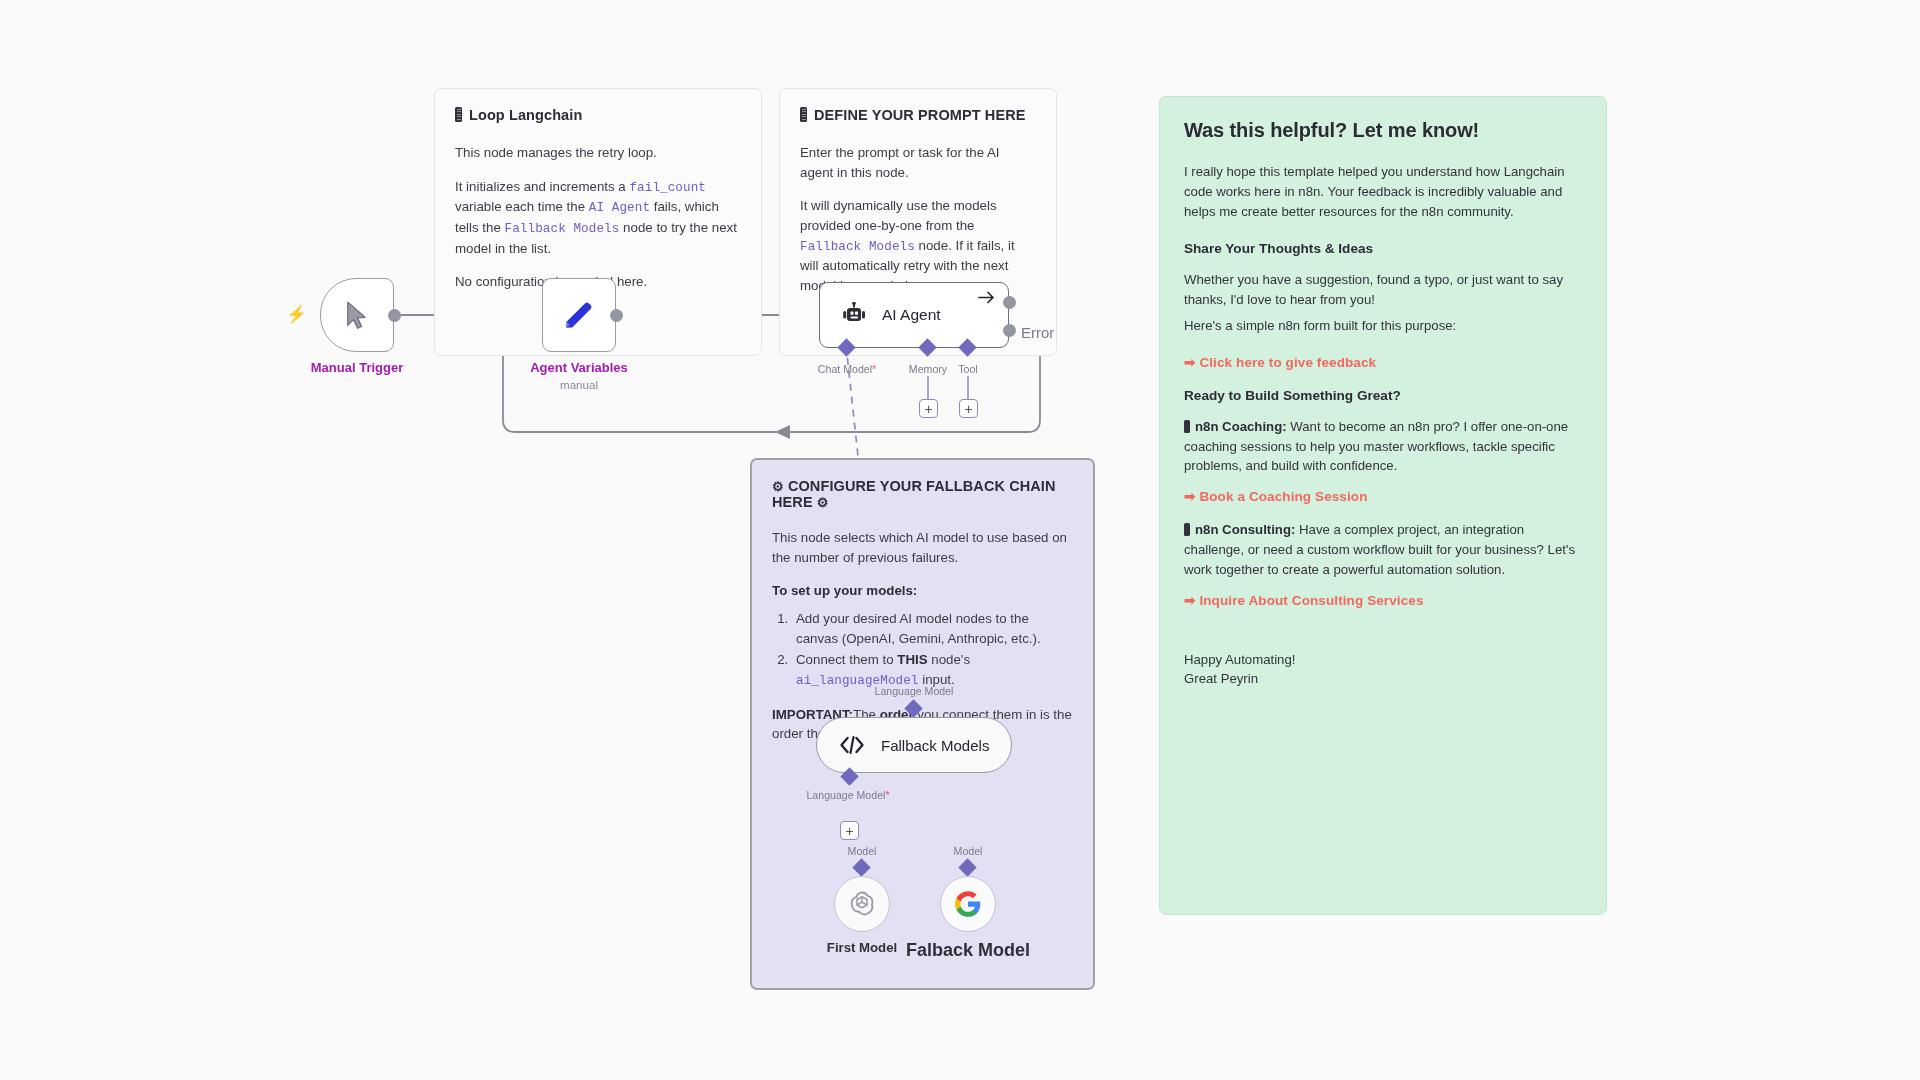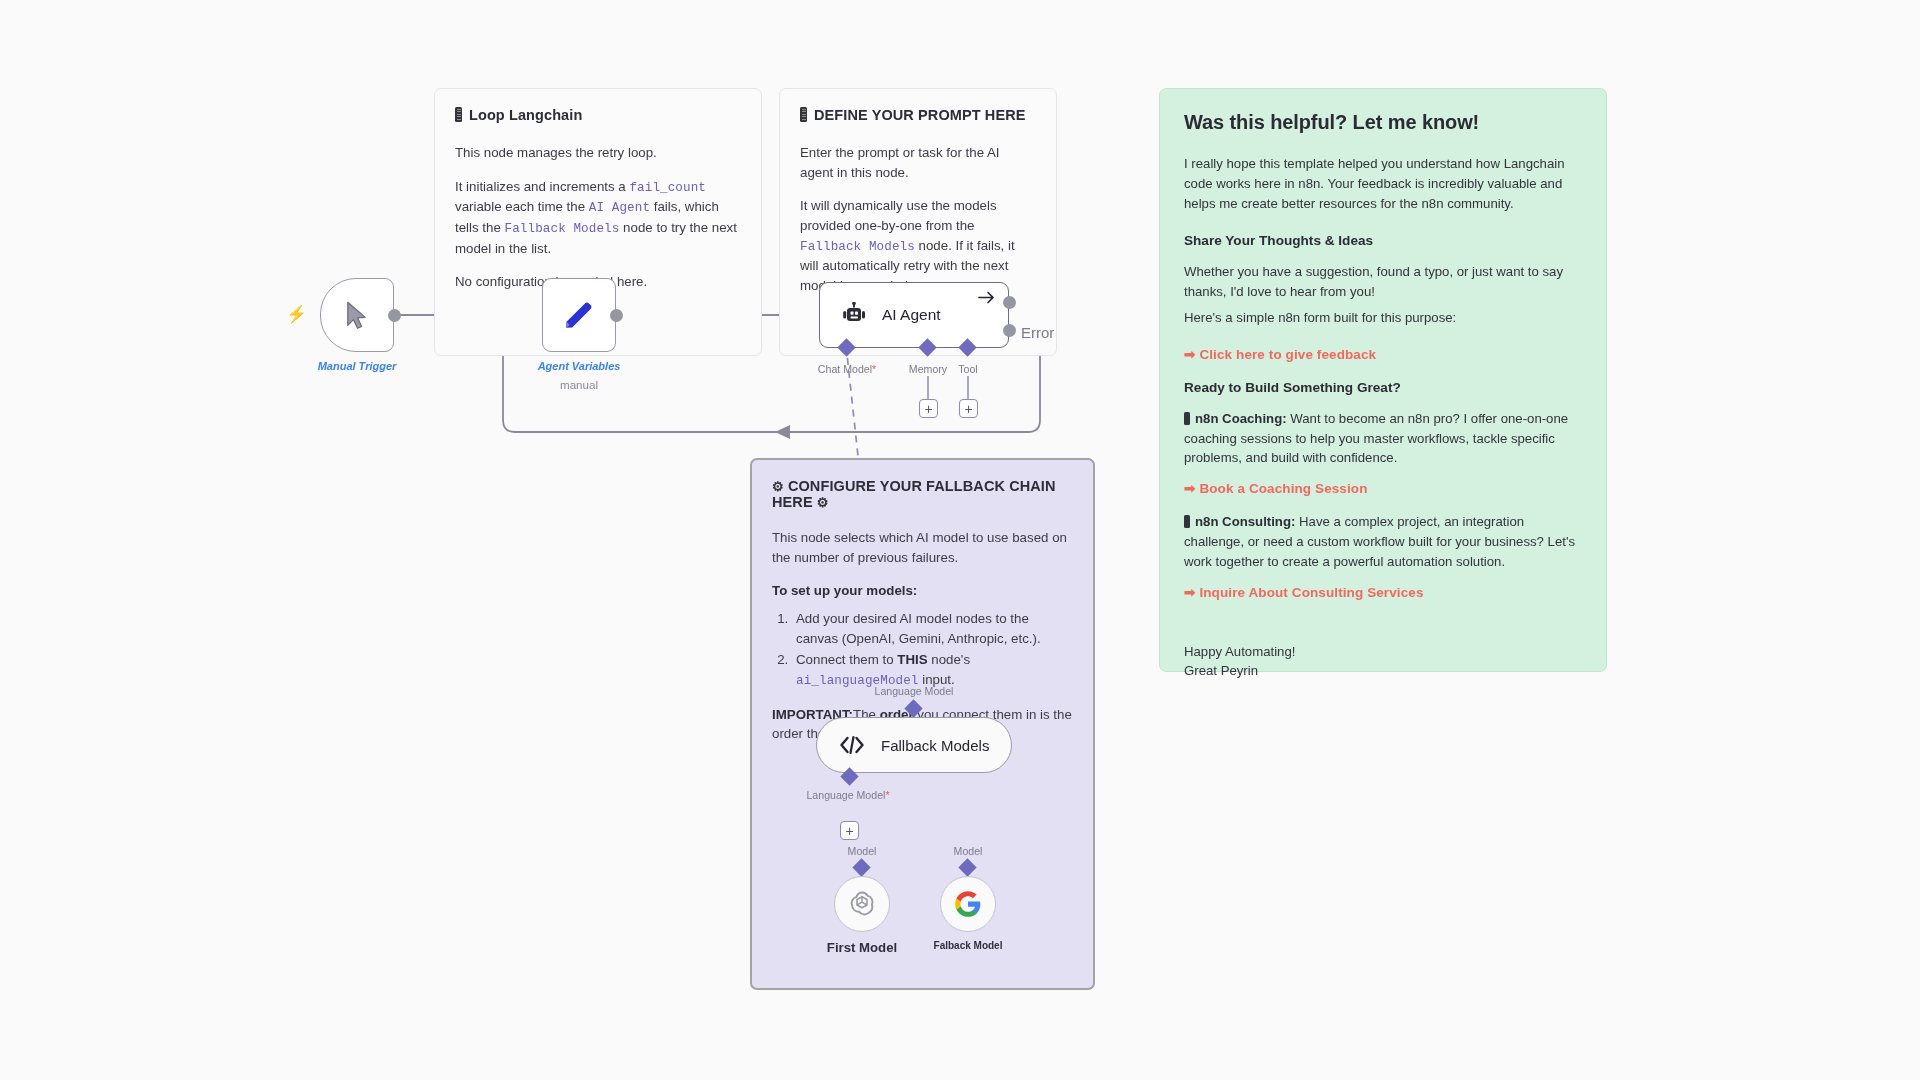--- a/index.html
+++ b/index.html
@@ -97,21 +97,21 @@
     background: #fff;
     border: 1.6px solid #9a9aa6;
     border-radius: 9px;
     display: flex; align-items: center; justify-content: center;
     cursor: pointer;
   }
   .node-box.trigger { border-radius: 36px 9px 9px 36px; }
   .node-label {
     position: absolute; left: 50%; transform: translateX(-50%);
     top: 82px; white-space: nowrap;
-    font-size: 11px; font-weight: bold; color: #3b82f6; font-style: italic;
+    font-size: 13px; font-weight: bold; color: #a21caf;
   }
   .node-sub {
     position: absolute; left: 50%; transform: translateX(-50%);
     top: 100px; white-space: nowrap;
     font-size: 11.6px; color: #8b8b98;
   }
   
   .agent-node {
     position: absolute;
     width: 190px; height: 66px;
@@ -229,21 +229,21 @@
     </h3>
     <p>This node selects which AI model to use based on the number of previous failures.</p>
     <p style="font-weight:bold;color:#2d2d38;margin-bottom:8px;">To set up your models:</p>
     <ol>
       <li>Add your desired AI model nodes to the canvas (OpenAI, Gemini, Anthropic, etc.).</li>
       <li>Connect them to <b>THIS</b> node's <code class="mono">ai_languageModel</code> input.</li>
     </ol>
     <p><b>IMPORTANT:</b><span>The </span><b>order</b><span> you connect them in is the order they will be tried.</span></p>
   </div>
 
-  <div class="sticky sticky-green" style="left:1159px; top:88px; width:448px; height:584px; padding:22px 24px;">
+  <div class="sticky sticky-green" style="left:1159px; top:96px; width:448px; height:819px; padding:22px 24px;">
     <h2>Was this helpful? Let me know!</h2>
     <p style="margin-bottom:20px;">I really hope this template helped you understand how Langchain code works here in n8n. Your feedback is incredibly valuable and helps me create better resources for the n8n community.</p>
     <h4>Share Your Thoughts &amp; Ideas</h4>
     <p style="margin-bottom:6px;">Whether you have a suggestion, found a typo, or just want to say thanks, I'd love to hear from you!</p>
     <p style="margin-bottom:18px;">Here's a simple n8n form built for this purpose:</p>
     <a class="glink"><span class="arr">➡</span><span>Click here to give feedback</span></a>
     <h4 style="margin-top:18px;">Ready to Build Something Great?</h4>
     <p style="margin-bottom:12px;"><span class="bar-icon" style="width:6px;height:13px;background:#33333c;display:inline-block;border-radius:1.5px;vertical-align:-2px;margin-right:5px;"></span><b>n8n Coaching:</b><span> Want to become an n8n pro? I offer one-on-one coaching sessions to help you master workflows, tackle specific problems, and build with confidence.</span></p>
     <a class="glink"><span class="arr">➡</span><span>Book a Coaching Session</span></a>
     <p style="margin-bottom:12px;"><span class="bar-icon" style="width:6px;height:13px;background:#33333c;display:inline-block;border-radius:1.5px;vertical-align:-2px;margin-right:5px;"></span><b>n8n Consulting:</b><span> Have a complex project, an integration challenge, or need a custom workflow built for your business? Let's work together to create a powerful automation solution.</span></p>
@@ -353,15 +353,15 @@
   <div class="port-text" style="left:968px; top:845px;">Model</div>
   <div class="port-diamond" style="left:961px; top:861px;"></div>
   <div class="circ-node" style="left:940px; top:876px;">
     <svg width="28" height="28" viewBox="0 0 48 48">
       <path fill="#4285f4" d="M45.1,24.5c0-1.6-.1-3.2-.4-4.7H24v8.9h11.8c-.5,2.7-2.1,5-4.4,6.6v5.5h7.1C42.7,36.9,45.1,31.2,45.1,24.5z"></path>
       <path fill="#34a853" d="M24,46c6,0,11-2,14.6-5.3l-7.1-5.5c-2,1.3-4.5,2.1-7.5,2.1c-5.8,0-10.7-3.9-12.4-9.1H4.3v5.7C7.9,41.1,15.4,46,24,46z"></path>
       <path fill="#fbbc05" d="M11.6,28.2c-.5-1.3-.7-2.7-.7-4.2s.3-2.9.7-4.2v-5.7H4.3C2.8,17,2,20.4,2,24s.8,7,2.3,9.9L11.6,28.2z"></path>
       <path fill="#ea4335" d="M24,10.7c3.3,0,6.2,1.1,8.5,3.3l6.3-6.3C35,4.1,30,2,24,2C15.4,2,7.9,6.9,4.3,14.1l7.3,5.7C13.3,14.6,18.2,10.7,24,10.7z"></path>
     </svg>
   </div>
-  <div style="position:absolute; left:968px; top:940px; transform:translateX(-50%); white-space:nowrap; font-size:10px; font-weight:bold; color:#2f2f3a;">Falback Model</div>
+  <div style="position:absolute; left:968px; top:940px; transform:translateX(-50%); white-space:nowrap; font-size:18px; font-weight:bold; color:#2f2f3a;">Falback Model</div>
 
 </div>
 
 </body></html>

